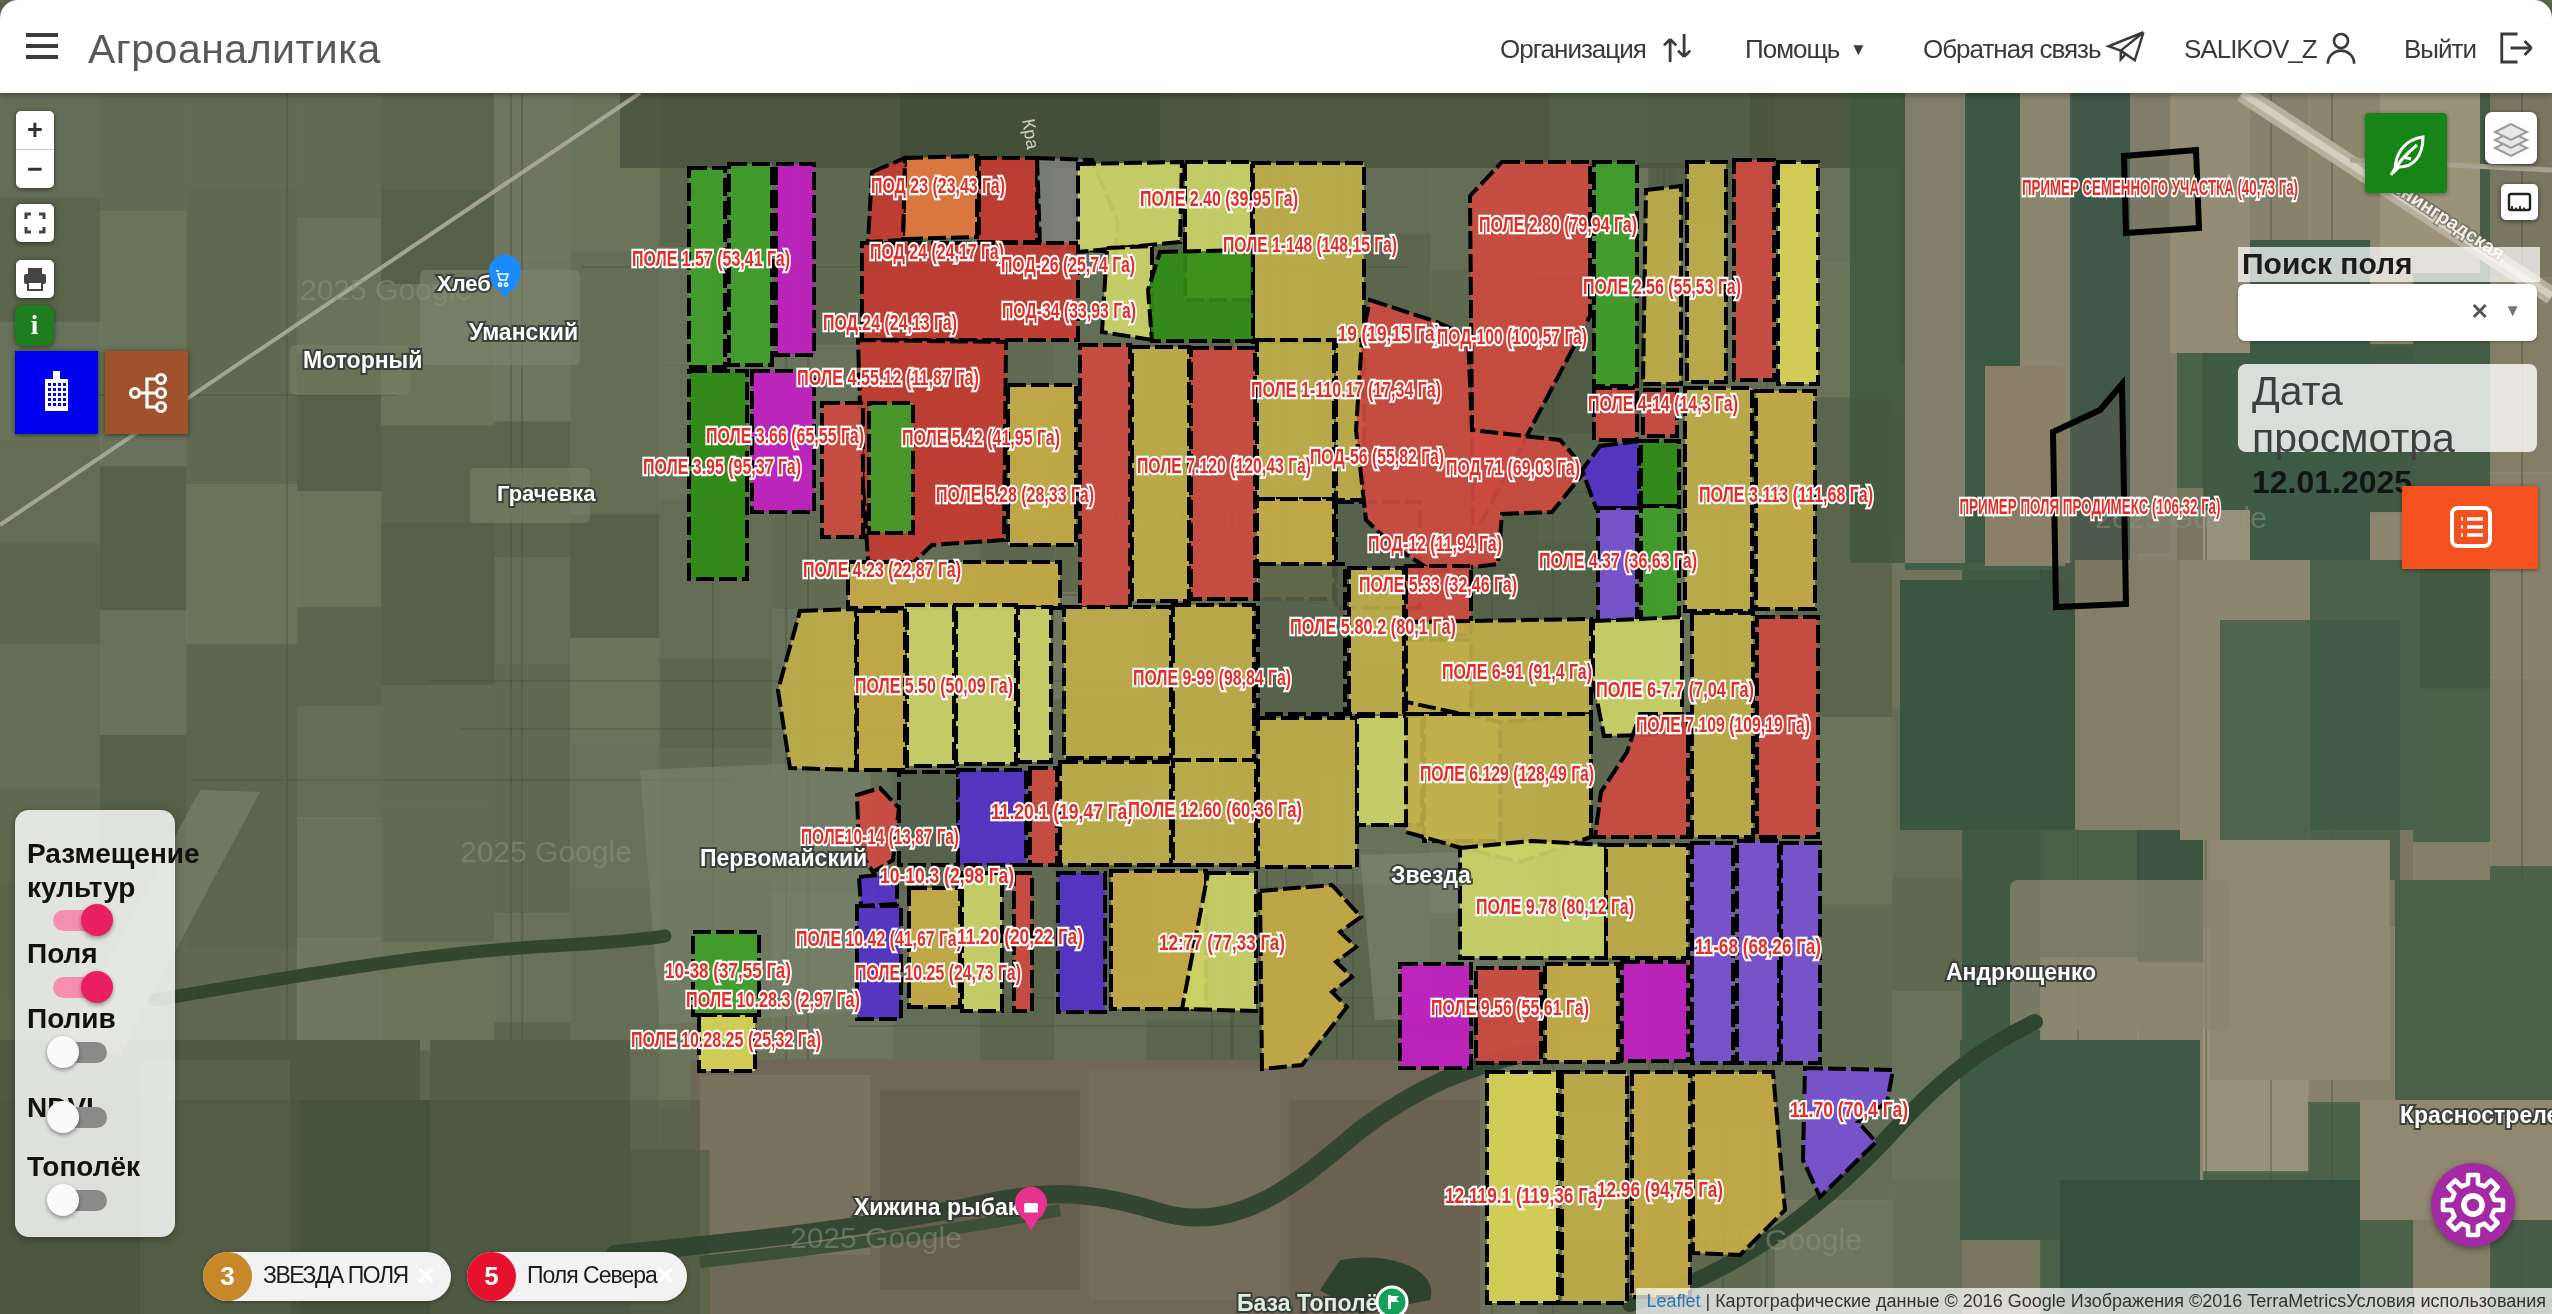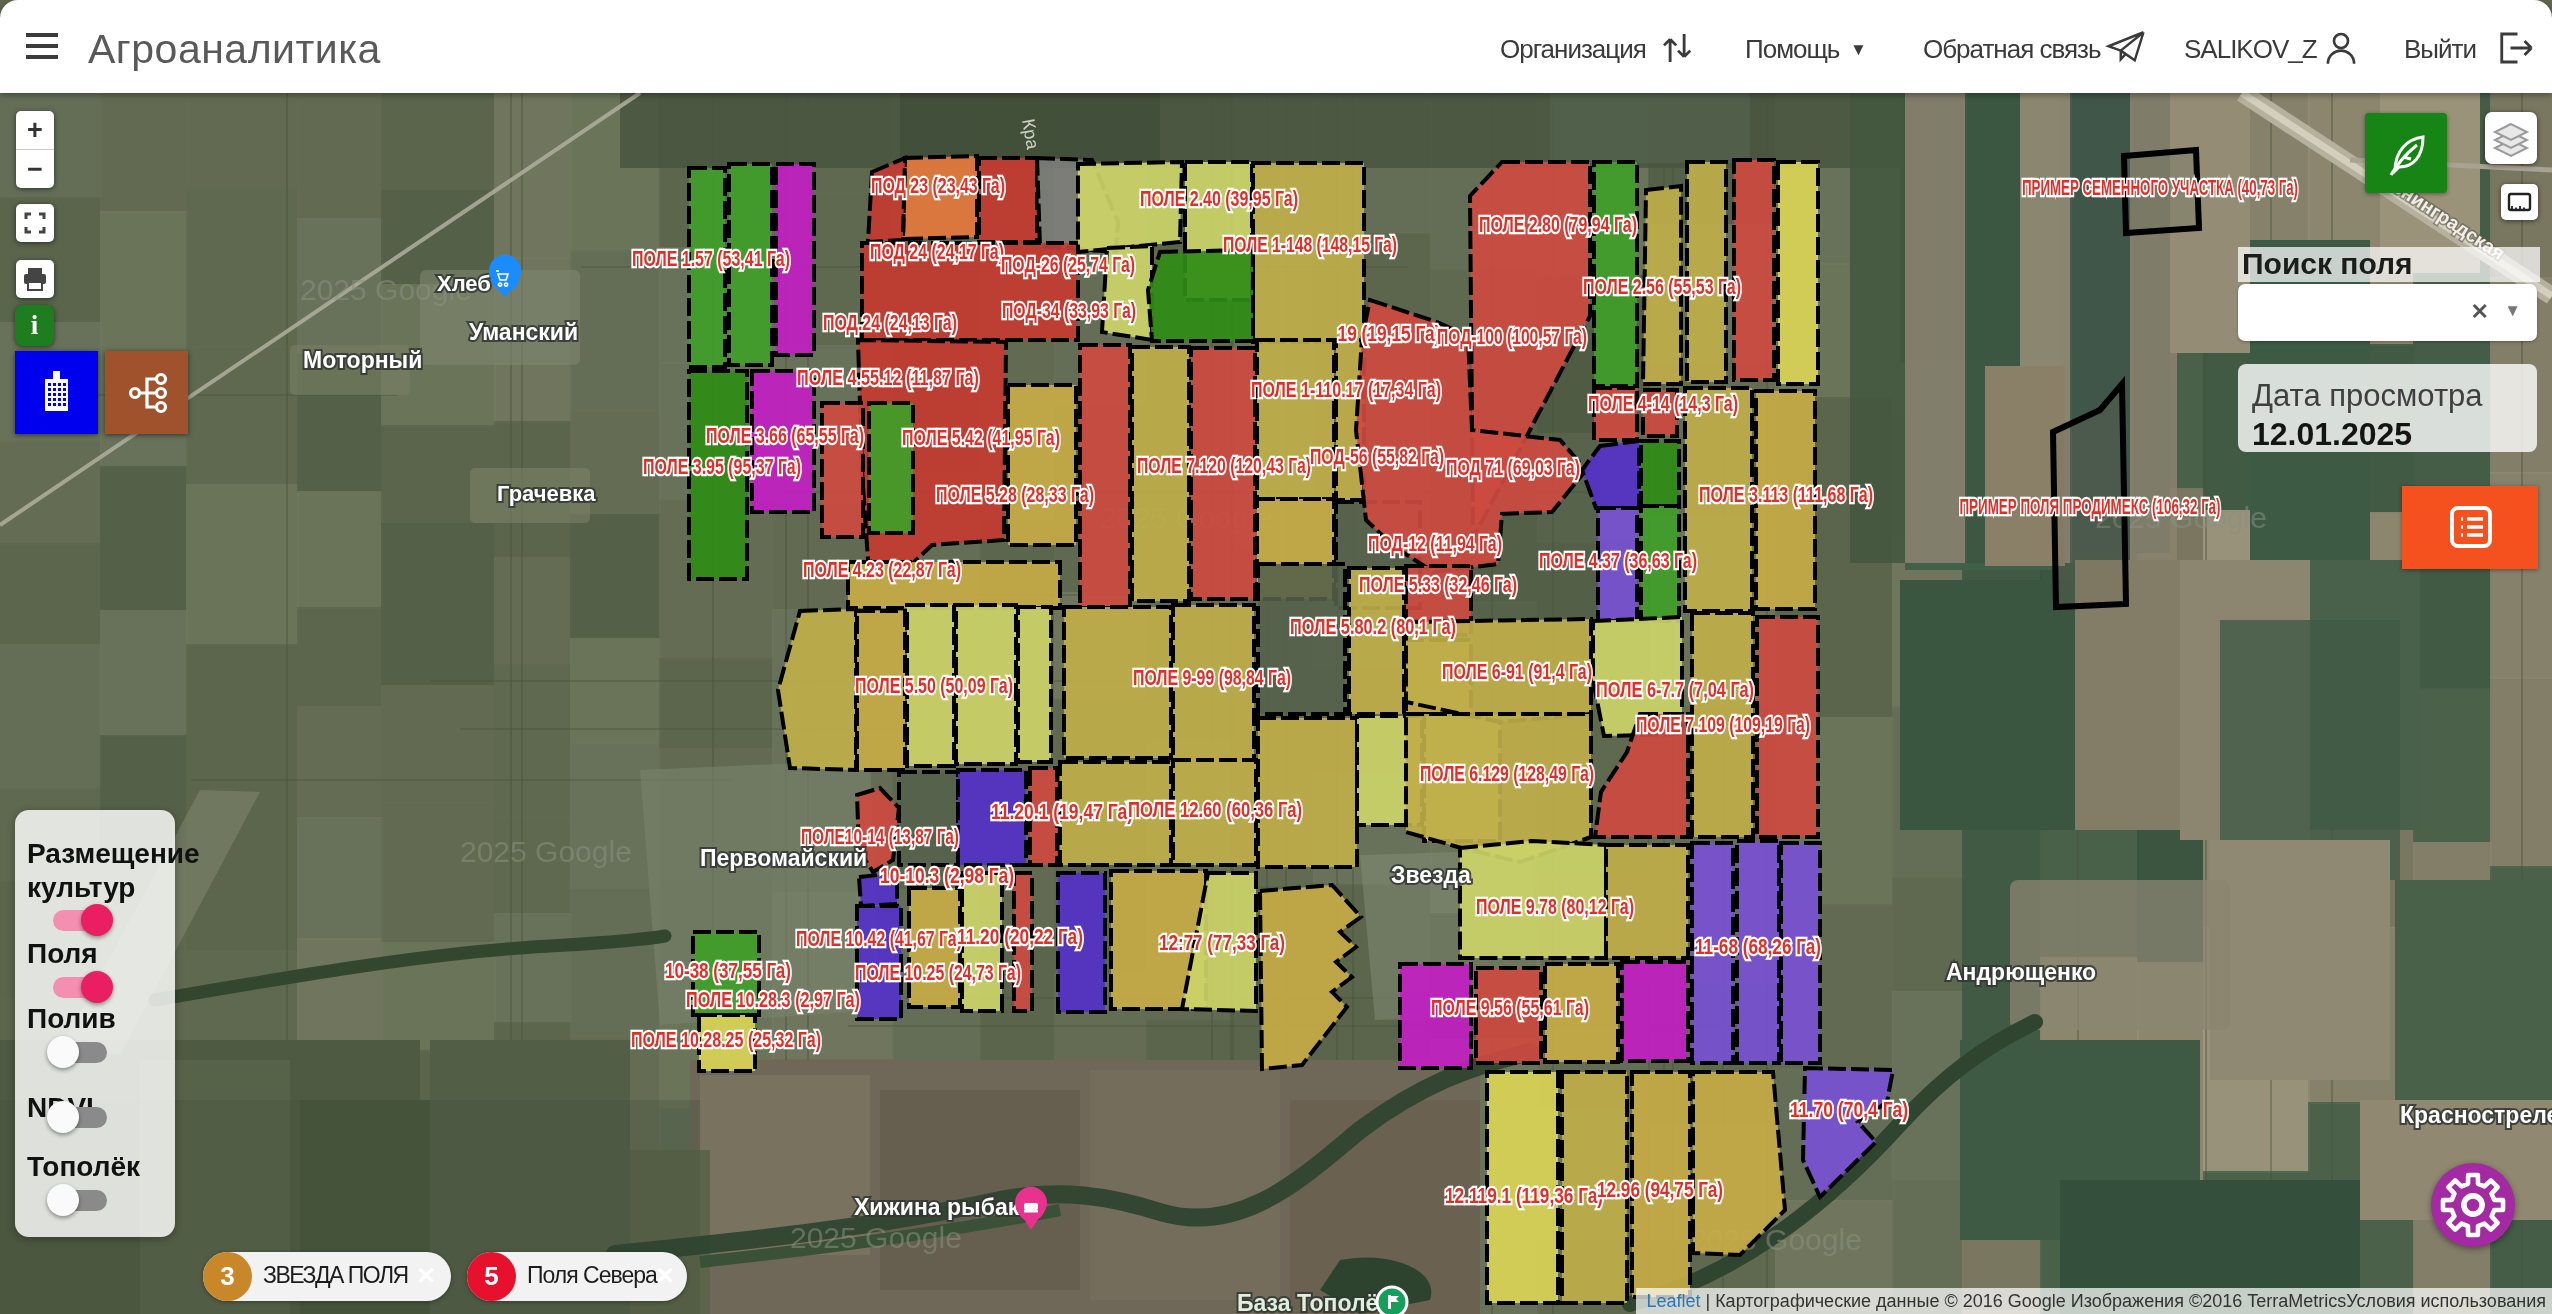--- a/index.html
+++ b/index.html
@@ -861,21 +861,21 @@
   <div class="rbox" style="left:2238px;top:247px;width:302px;height:35px;background:rgba(255,255,255,.72);">
     <div style="font-size:30px;font-weight:bold;color:#1c1c1c;padding-left:4px;">Поиск поля</div>
   </div>
 
   <div class="rbox" style="left:2238px;top:284px;width:299px;height:57px;background:#fff;border-radius:7px;box-shadow:0 1px 3px rgba(0,0,0,.3);">
     <span style="position:absolute;right:48px;top:15px;color:#555;font-size:22px;font-weight:bold;">✕</span>
     <span style="position:absolute;right:16px;top:17px;color:#777;font-size:17px;">▼</span>
   </div>
 
   <div class="rbox" style="left:2238px;top:364px;width:299px;height:88px;background:rgba(255,255,255,.8);border-radius:8px;">
-    <div style="font-size:31px;color:#3f3f3f;padding:14px 0 0 14px;">Дата просмотра</div>
+    <div style="font-size:41px;color:#3f3f3f;padding:4px 0 0 14px;">Дата просмотра</div>
     <div style="font-size:32px;color:#141414;font-weight:bold;padding:2px 0 0 14px;">12.01.2025</div>
   </div>
 
   <div class="rbox" style="left:2402px;top:486px;width:136px;height:83px;background:#f4511e;box-shadow:0 1px 4px rgba(0,0,0,.4);">
     <svg width="136" height="83" viewBox="0 0 136 83" fill="none" stroke="#fff">
         <rect x="50" y="22" width="38" height="38" rx="6" stroke-width="4"></rect>
         <path d="M59 33 h2 M65 33 h16 M59 41 h2 M65 41 h16 M59 49 h2 M65 49 h16" stroke-width="3.4"></path>
       </svg>
   </div>
 

